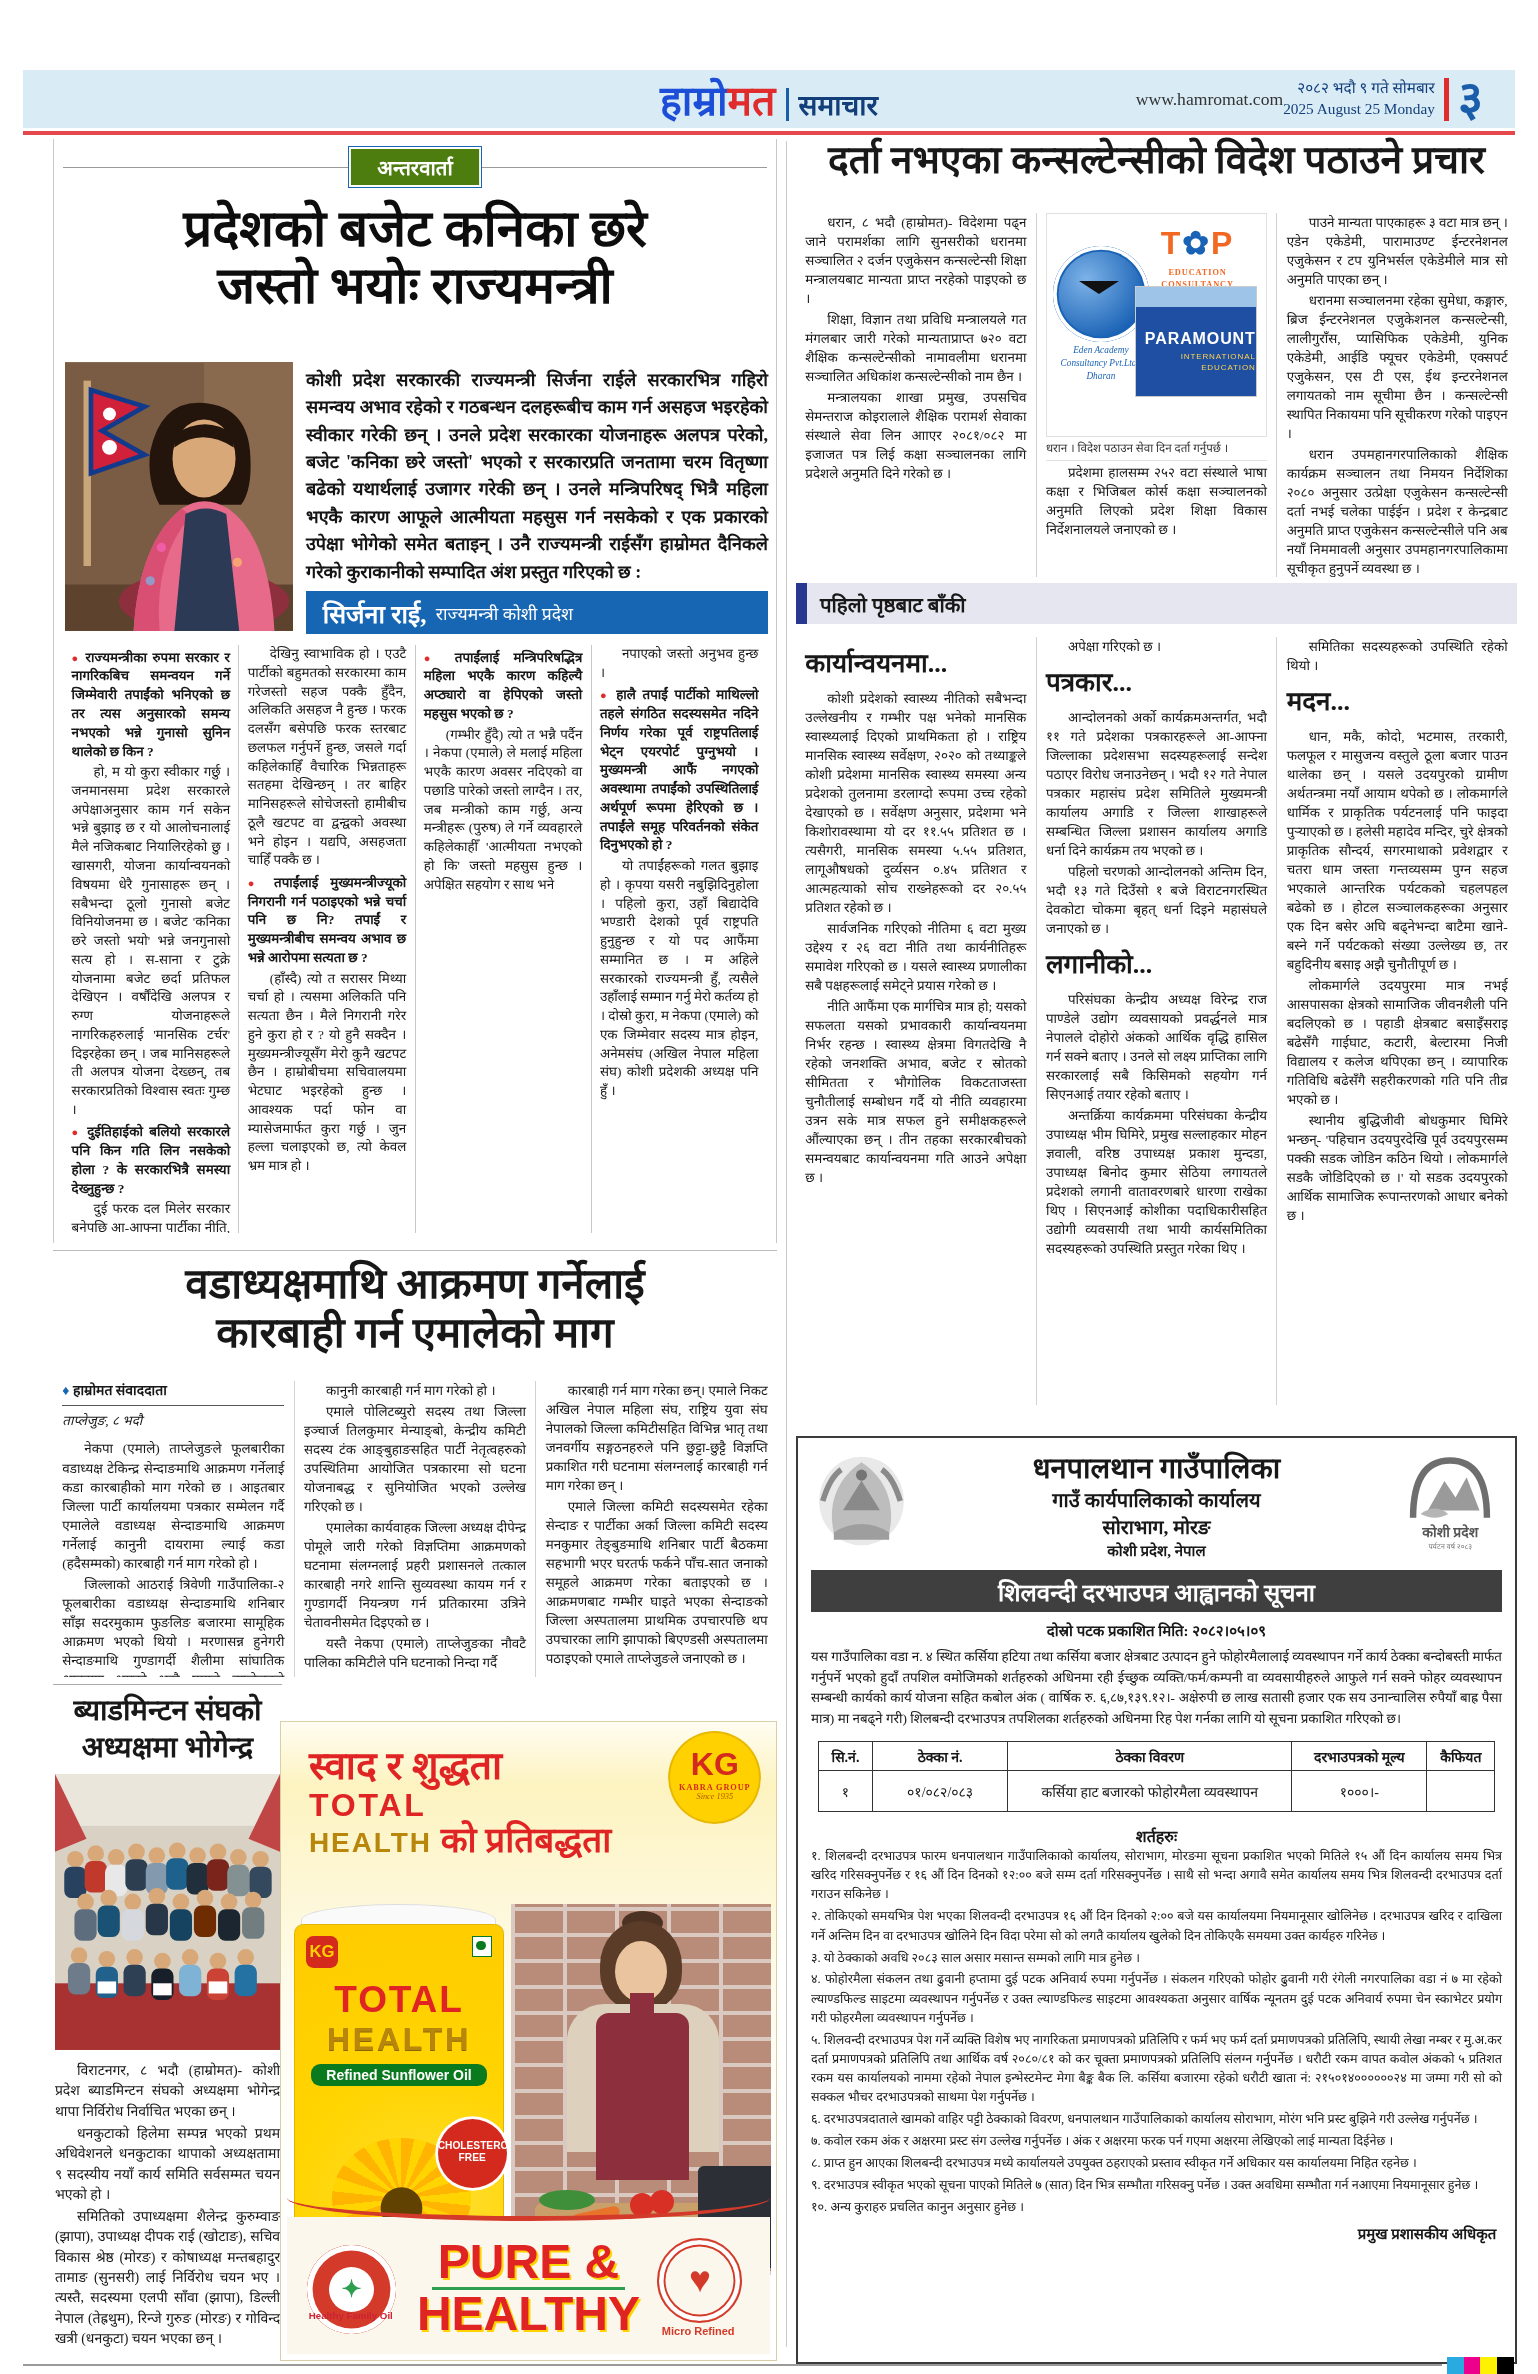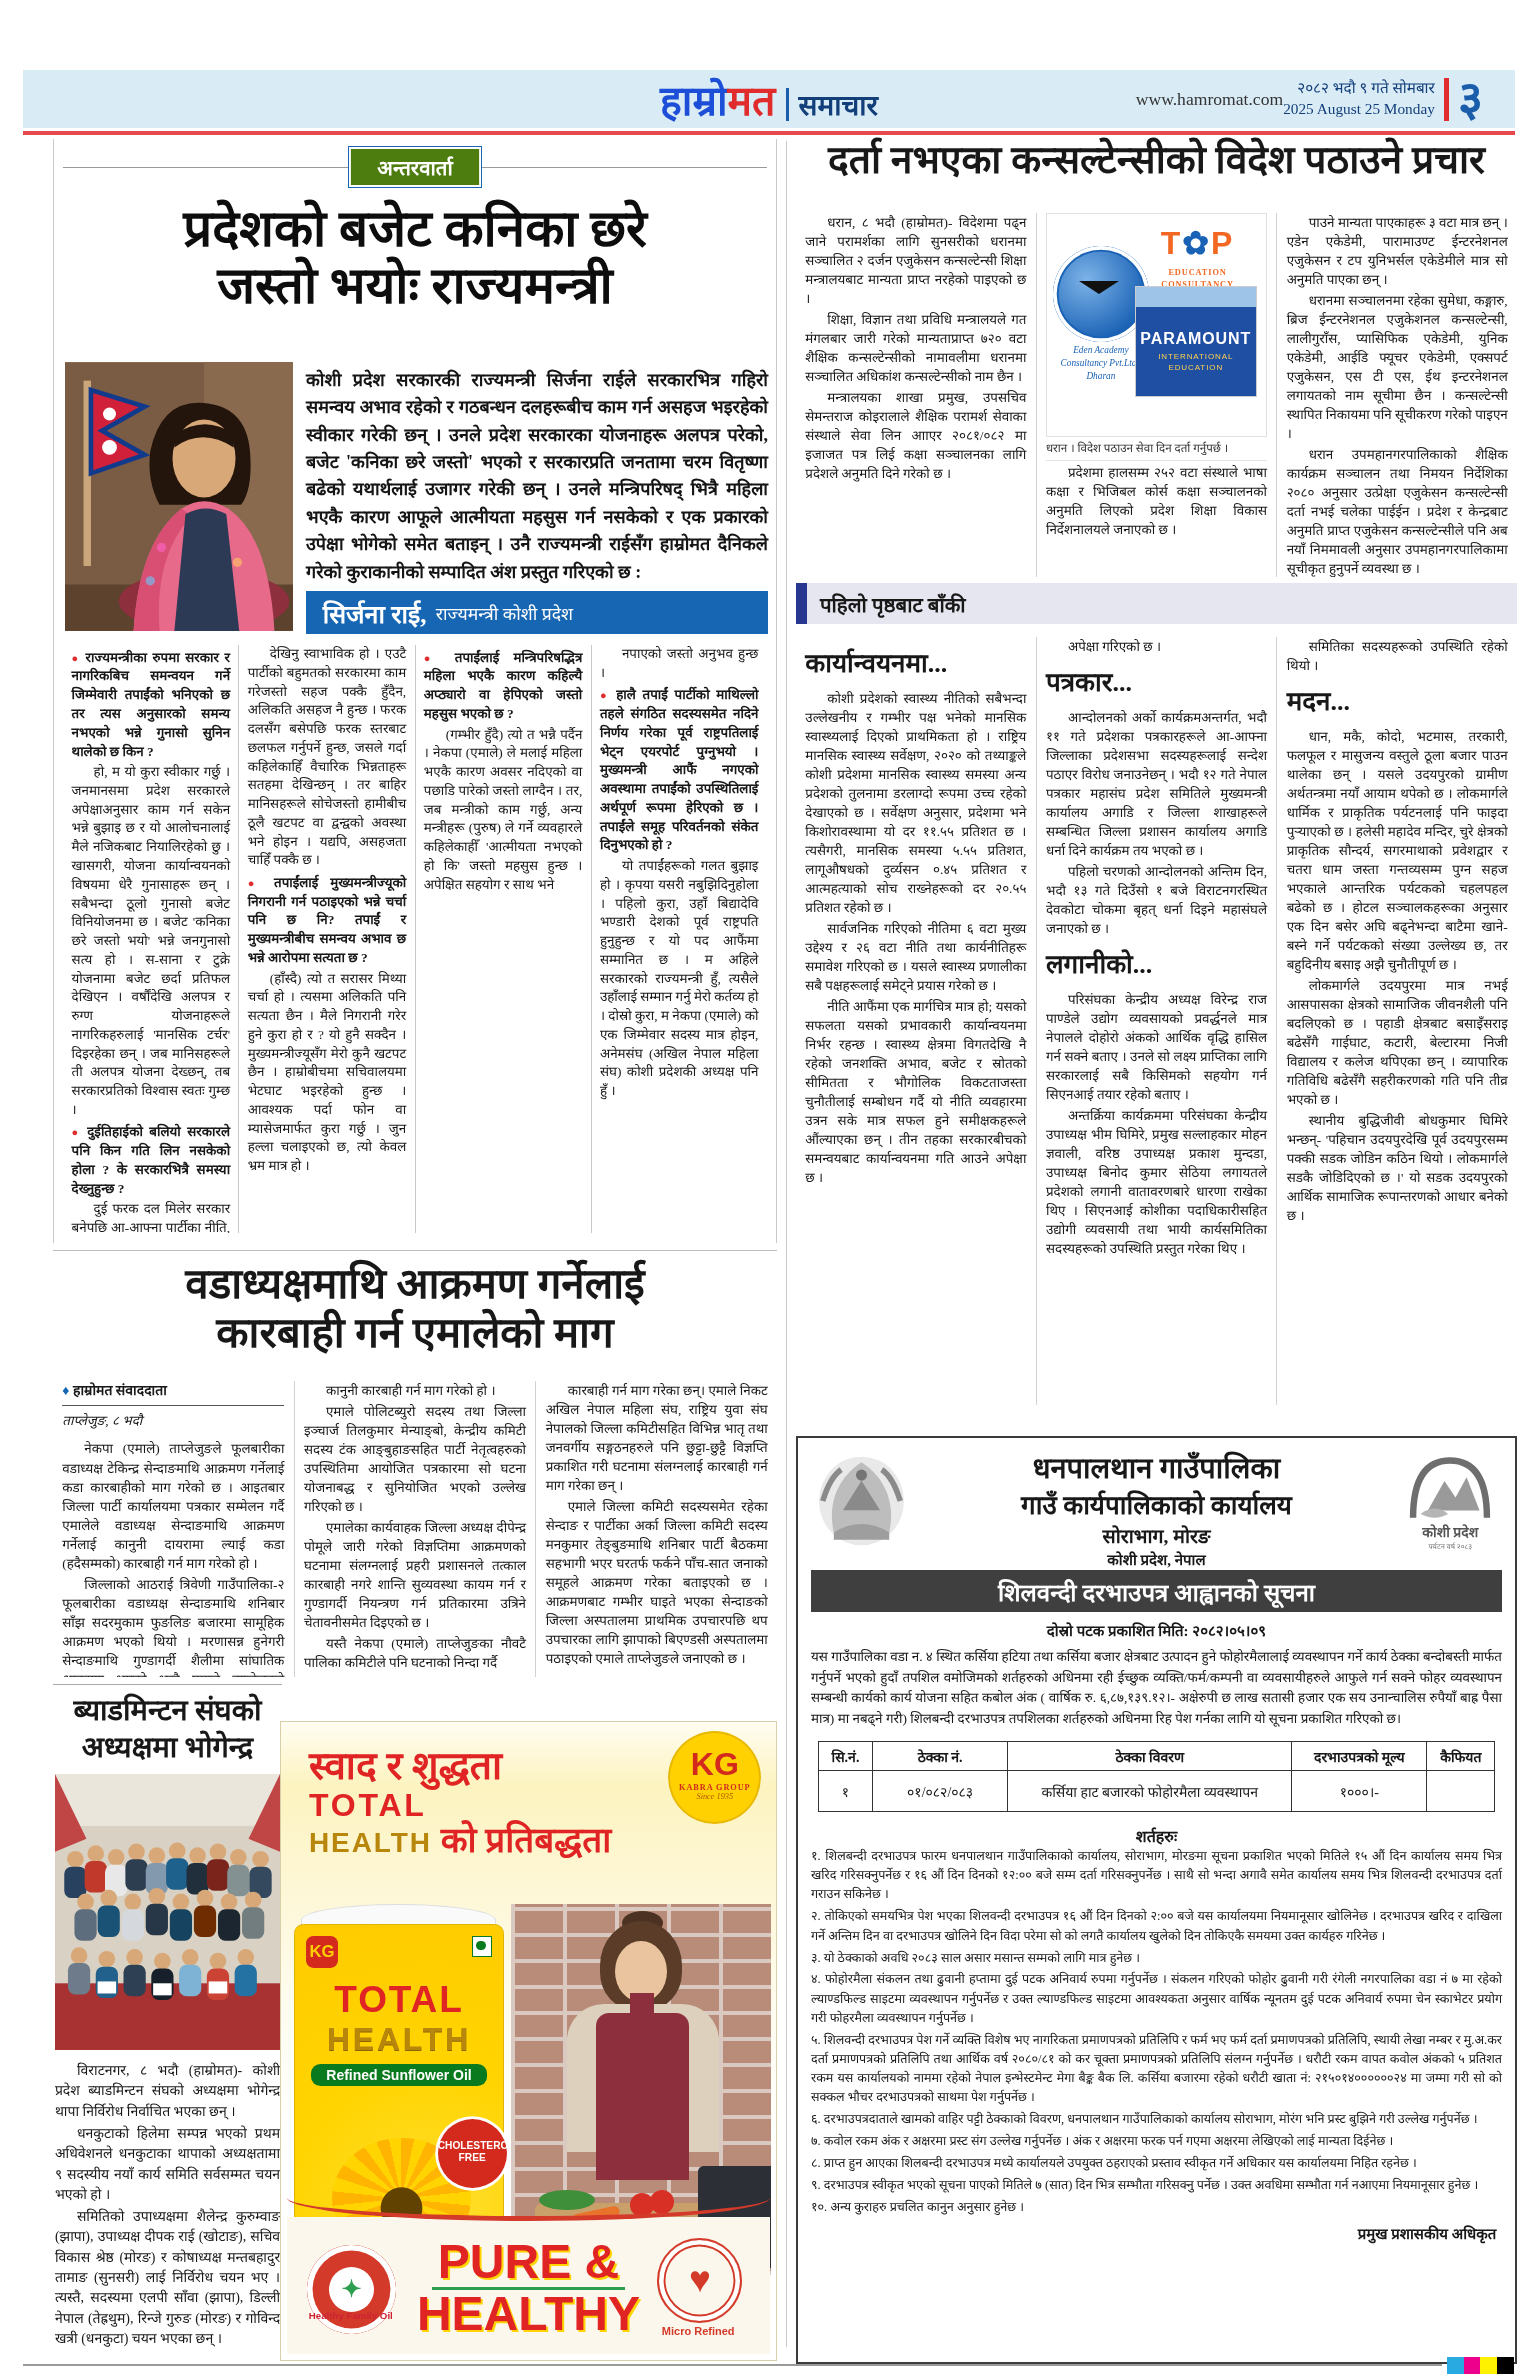--- a/index.html
+++ b/index.html
@@ -61,21 +61,21 @@
                background:radial-gradient(circle at 35% 35%, #7db3e8, #1a62b5 70%);
                box-shadow:inset 0 0 0 3.7px #fff, inset 0 0 0 5.6px #1a62b5; }
   #eden-cap { position:absolute; left:32px; top:67px; width:0; height:0;
               border-left:20.4px solid transparent; border-right:20.4px solid transparent; border-top:13px solid #111; }
   #eden-text { position:absolute; left:7.4px; top:130px; width:93px; text-align:center; font-size:9.3px; color:#1a62b5; font-style:italic; }
   #top-logo { position:absolute; right:13px; top:7.4px; width:111px; text-align:center; }
   #top-word { font-family:"Liberation Sans",sans-serif; font-size:32px; font-weight:800; color:#f26722; letter-spacing:1.9px; }
   #top-word .o { color:#1a62b5; }
   #top-sub { font-size:8.3px; font-weight:700; color:#f26722; letter-spacing:0.9px; }
   #paramount { position:absolute; right:9.3px; top:72px; width:122px; height:111px;
-               background:linear-gradient(#9ec4e8 18%, #1f4fa3 18%); border:0.9px solid #ccc; text-align:center; }
+               background:linear-gradient(#9ec4e8 18%, #1f4fa3 18%); border:0.9px solid #ccc; text-align:right; }
   #paramount .pm1 { margin-top:41px; color:#fff; font-family:"Liberation Sans",sans-serif;
                     font-weight:800; font-size:16px; letter-spacing:0.9px; }
   #paramount .pm2 { color:#ffd24d; font-size:8px; letter-spacing:0.9px; font-family:"Liberation Sans",sans-serif; }
   #logo-caption { font-size:11.6px; text-indent:0 !important; color:#333; border-bottom:0.9px solid #e2e2e2; padding-bottom:2.8px; }
 
   
   #continued { left:796px; top:583px; width:721px; height:822px; }
   #cont-banner { height:41px; background:#e6e6f0; display:flex; align-items:center; }
   #cont-banner .sq { width:11px; height:41px; background:#283891; }
   #cont-banner .bt { font-size:20.4px; font-weight:800; margin-left:13px; }
@@ -170,21 +170,21 @@
                  border:2.8px solid #d43a2a; box-shadow:inset 0 0 0 4.6px #fff, inset 0 0 0 6.5px #d43a2a; text-align:center; }
   #heart-badge .hrt { font-size:37px; color:#d43a2a; line-height:80px; }
   #micro { position:absolute; right:16.7px; top:108px; width:111px; text-align:center;
            font-family:"Liberation Sans",sans-serif; font-size:11px; font-weight:700; color:#d43a2a; }
 
   
   #notice { left:796px; top:1436px; width:721px; height:928px; border:2.3px solid #3b3b3b;
             background:#fff; padding:9.3px 13px; }
   #notice-head { position:relative; height:119px; text-align:center; }
   #notice-head .o1 { font-size:29px; font-weight:800; }
-  #notice-head .o2 { font-size:26px; font-weight:800; }
+  #notice-head .o2 { font-size:20px; font-weight:800; }
   #notice-head .o3 { font-size:19.5px; font-weight:800; }
   #notice-head .o4 { font-size:15px; font-weight:700; }
   #emblem-l { position:absolute; left:3.7px; top:5.6px; width:93px; height:96px; }
   #emblem-r { position:absolute; right:3.7px; top:5.6px; width:96px; height:102px; }
   #notice-bar { margin-top:3.7px; background:#3f3f3f; color:#fff; text-align:center;
                 font-size:24px; font-weight:800; padding:4.6px 0; }
   #notice-date { text-align:center; font-size:15px; font-weight:700; margin-top:7.4px; }
   #notice-body { margin-top:7.4px; font-size:13.4px; line-height:1.55; text-align:justify; }
   #notice-table { width:98%; margin:11px auto 0; border-collapse:collapse; }
   #notice-table th, #notice-table td { border:1.5px solid #333; text-align:center; font-size:14px; padding:4.6px 3.7px; }

